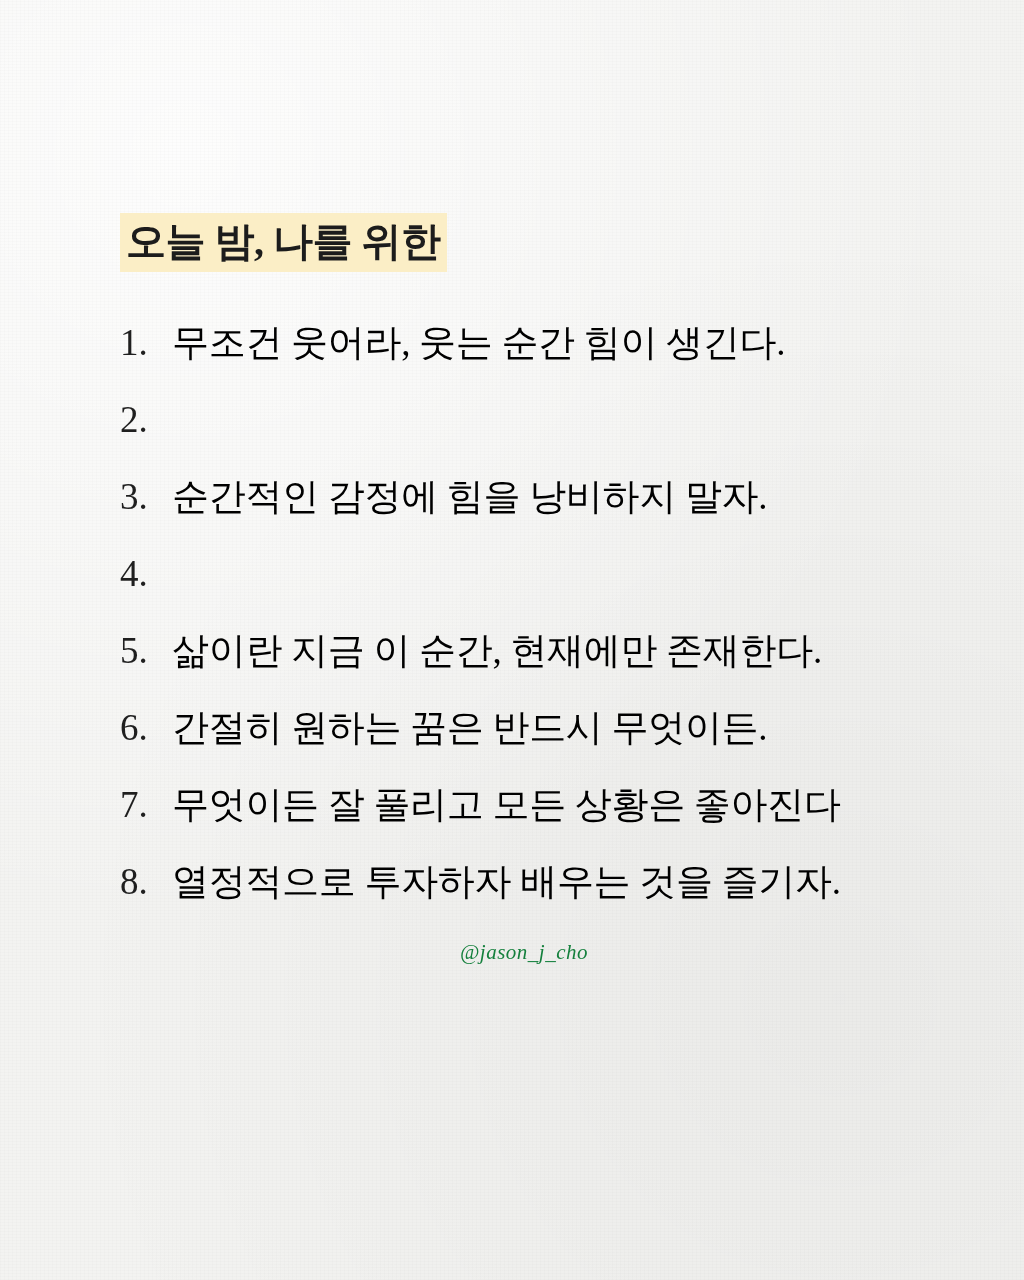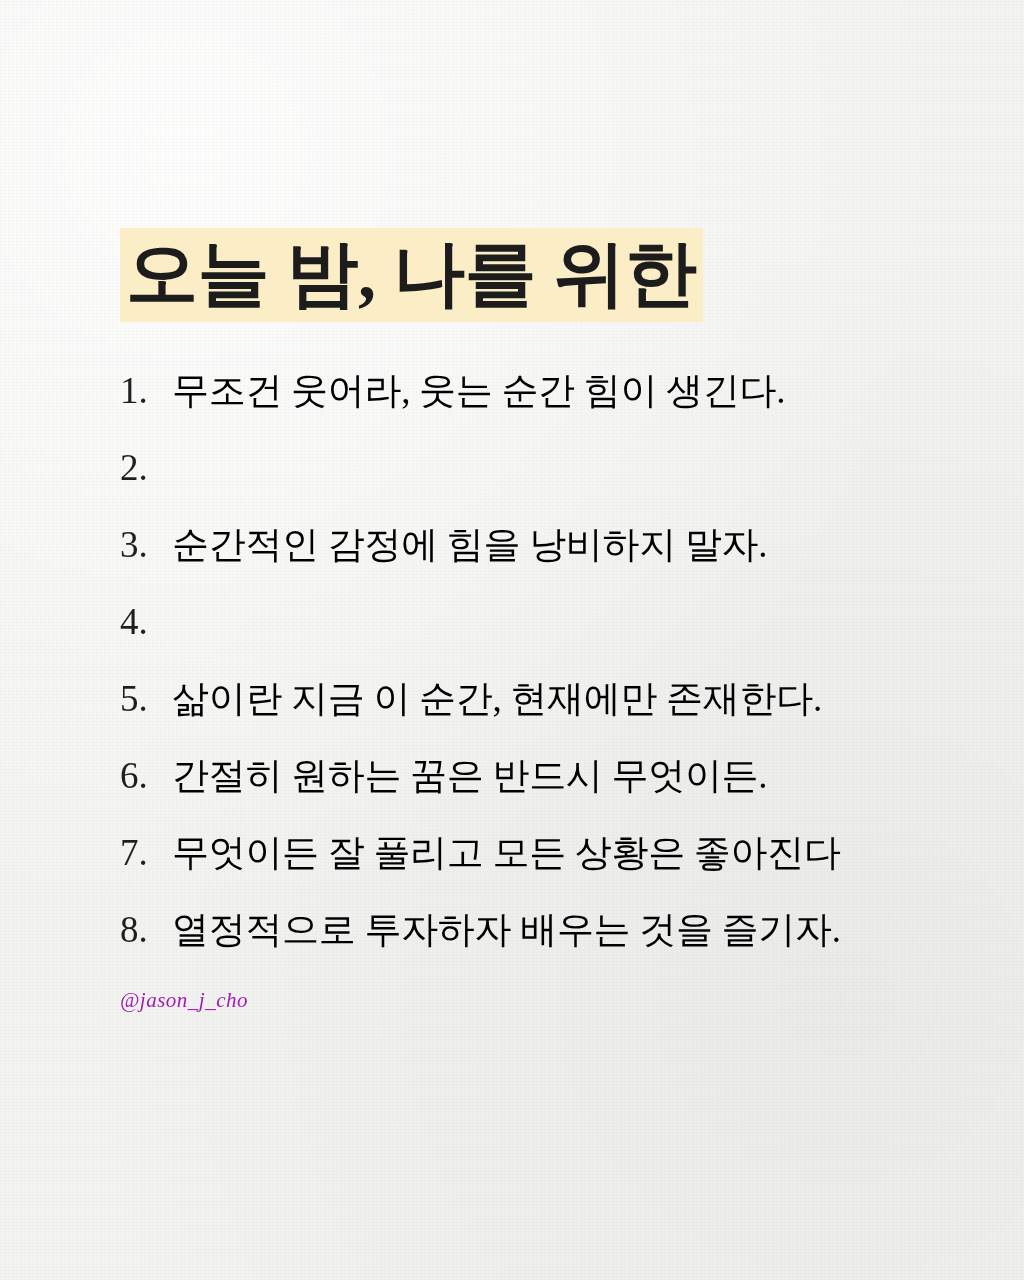--- a/index.html
+++ b/index.html
@@ -38,25 +38,25 @@
   }
 
   .title-block {
     margin: 0 0 62px 0;
   }
 
   .title-line {
     display: block;
     font-family: "Liberation Serif", serif;
     font-weight: 700;
-    font-size: 72px;
+    font-size: 40px;
     line-height: 1.0;
     color: #1c1c1c;
     letter-spacing: -0.5px;
-    margin: 16px 0 14px 0;
+    margin: 0 0 14px 0;
   }
   .title-line .hl {
     background: #fbeec6;
     padding: 6px 6px 8px 6px;
     box-decoration-break: clone;
     -webkit-box-decoration-break: clone;
   }
 
   .list {
     margin: 0;
@@ -84,22 +84,23 @@
     font-size: 37px;
     color: #000000;
     letter-spacing: -0.3px;
   }
 
   .handle {
     margin-top: 22px;
     font-family: "Liberation Serif", serif;
     font-style: italic;
     font-size: 21px;
-    color: #a21caf;
+    color: #15803d;
     letter-spacing: 0.5px;
+    text-align: center;
   }
 </style>
 </head>
 <body>
 
 <div class="paper-texture"></div>
 
 <div class="card">
 
   <div class="title-block">

